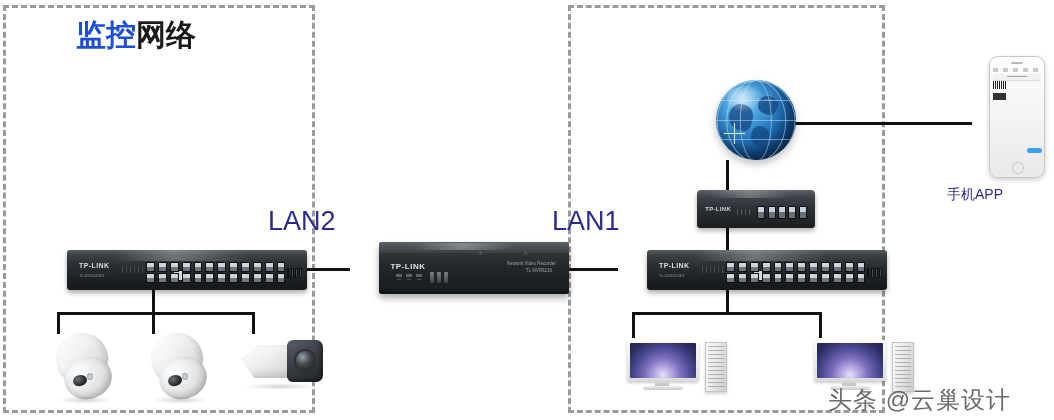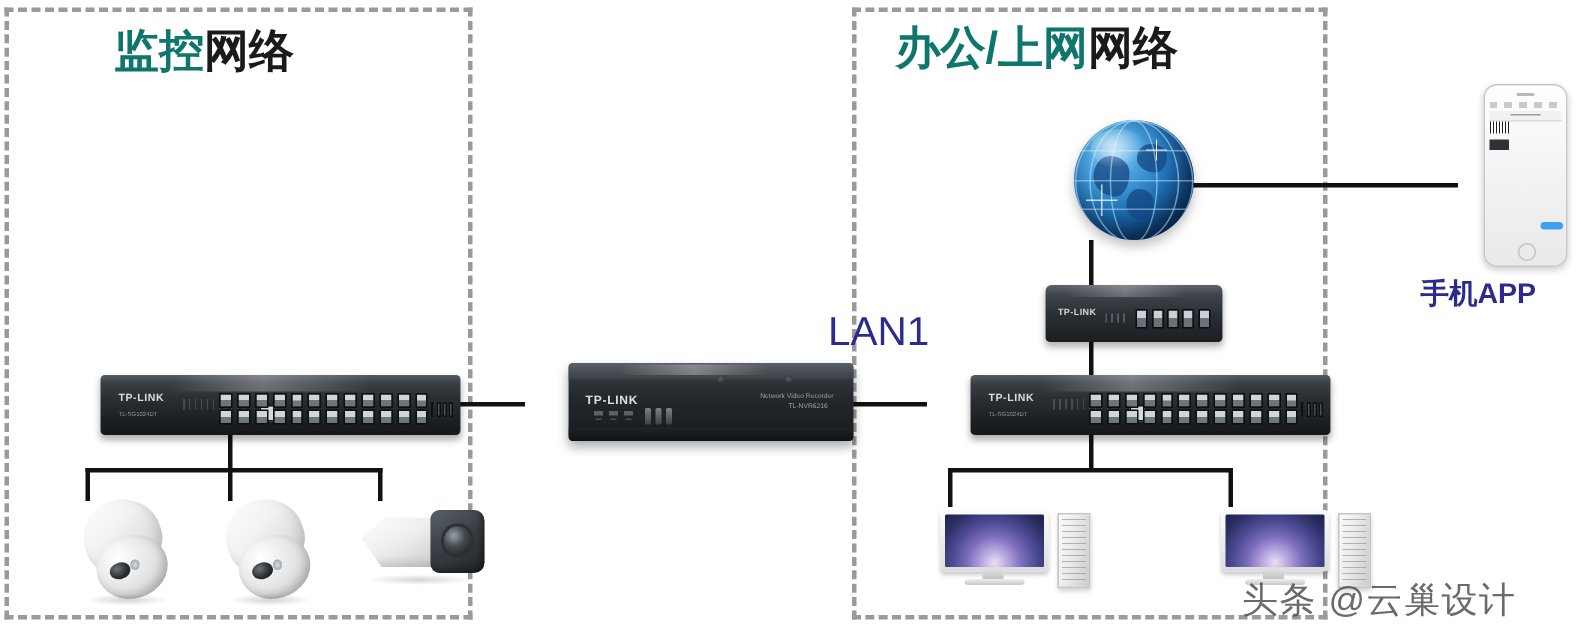--- a/index.html
+++ b/index.html
@@ -32,34 +32,34 @@
   .zone-title {
     position: absolute;
     font-size: 30px;
     font-weight: bold;
     white-space: nowrap;
     letter-spacing: 0px;
     line-height: 1;
   }
   #title-monitor { left: 76px;  top: 20px; }
   #title-office  { left: 597px; top: 18px; }
-  .t-red   { color: #0f766e; }
+  .t-red   { color: #1d4ed8; }
   .t-black { color: #1a1a1a; }
 
   
   .lbl {
     position: absolute;
     color: #2b2b8f;
     white-space: nowrap;
     line-height: 1;
   }
   #lbl-lan2 { left: 268px; top: 208px; font-size: 27px; }
   #lbl-lan1 { left: 552px; top: 208px; font-size: 27px; }
   #lbl-nvr  { left: 395px; top: 300px; font-size: 26px; }
-  #lbl-app  { left: 947px; top: 187px; font-size: 19px; font-weight: bold; }
+  #lbl-app  { left: 947px; top: 187px; font-size: 14px; font-weight: normal; }
 
   
   .line {
     position: absolute;
     background: #111111;
   }
   .hline { height: 3px; }
   .vline { width: 3px; }
 
   
@@ -377,21 +377,20 @@
 </head>
 <body>
 
 <div id="stage">
 
   <div id="zone-monitor" class="zone"></div>
   <div id="zone-office" class="zone"></div>
 
   <div id="title-monitor" class="zone-title"><span class="t-red">监控</span><span class="t-black">网络</span></div>
 
-  <div id="title-office" class="zone-title"><span class="t-red">办公/上网</span><span class="t-black">网络</span></div>
 
   <div class="line hline" style="left:272px; top:268px; width:78px;"></div>
 
   <div class="line hline" style="left:540px; top:268px; width:78px;"></div>
 
   <div class="line vline" style="left:152px; top:288px; width:3px; height:26px;"></div>
   <div class="line hline" style="left:57px;  top:312px; width:198px;"></div>
   <div class="line vline" style="left:57px;  top:312px; height:22px;"></div>
   <div class="line vline" style="left:152px; top:312px; height:22px;"></div>
   <div class="line vline" style="left:252px; top:312px; height:22px;"></div>
@@ -400,20 +399,21 @@
 
   <div class="line vline" style="left:726px; top:228px; height:30px;"></div>
 
   <div class="line hline" style="left:757px; top:122px; width:215px;"></div>
 
   <div class="line vline" style="left:726px; top:288px; height:26px;"></div>
   <div class="line hline" style="left:632px; top:312px; width:190px;"></div>
   <div class="line vline" style="left:632px; top:312px; height:26px;"></div>
   <div class="line vline" style="left:819px; top:312px; height:26px;"></div>
 
+  <div id="lbl-lan2" class="lbl">LAN2</div>
   <div id="lbl-lan1" class="lbl">LAN1</div>
   <div id="lbl-app" class="lbl">手机APP</div>
 
   <div class="dev" style="left:38px; top:250px; width:240px; height:40px;">
     <div class="switch">
       <div class="topglint"></div>
       <div class="brand">TP-LINK</div>
       <div class="model">TL-SG1024DT</div>
       <div class="ledbar"></div>
       <div class="console"></div>

